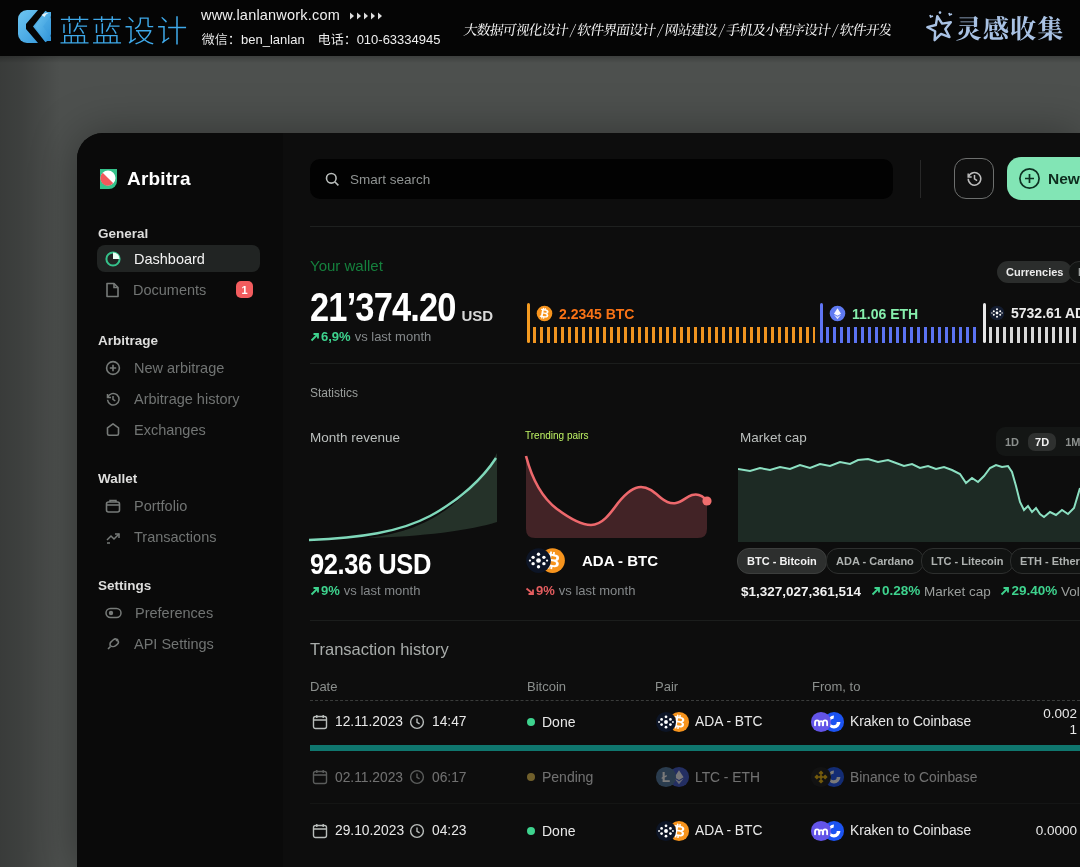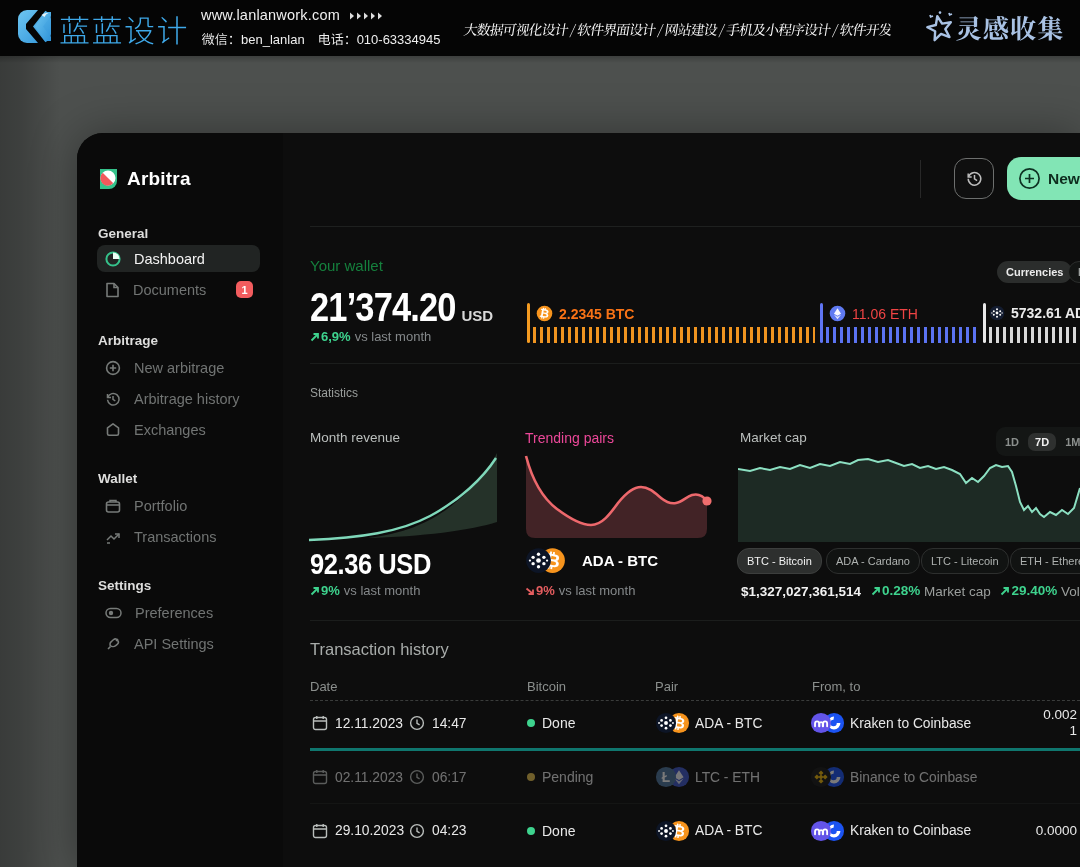--- a/index.html
+++ b/index.html
@@ -14,21 +14,21 @@
 .glabel{font-size:13.5px;font-weight:700;color:#dededd}
 .nav{font-size:14.5px;color:#717473;display:flex;align-items:center;gap:13px}
 .nav svg{flex:0 0 auto}
 .h-gray{color:#15803d;font-size:15px}
 .small-gray{color:#85898b;font-size:13px}
 .grn{color:#3ed38e;font-weight:700}
 .red{color:#e45d5f;font-weight:700}
 .bars{height:16px}
 .pill{display:inline-flex;align-items:center;border-radius:12px;font-size:11px;font-weight:700;padding:0 9px;height:22px}
 .cpill{position:absolute;top:415px;height:24px;border-radius:12px;display:flex;align-items:center;
-padding:12px 9px;font-size:11px;font-weight:400;color:#aeb2b0;border:1px solid #2d2f2e;background:#111312;white-space:nowrap}
+padding:12px 9px;font-size:11px;font-weight:700;color:#aeb2b0;border:1px solid #2d2f2e;background:#111312;white-space:nowrap}
 .cpill.on{background:#2d2f2e;color:#f2f2f2;border-color:#3c3e3d}
 .trow{position:absolute;left:233px;right:0;height:53px}
 .cell{position:absolute;display:flex;align-items:center;gap:7px;font-size:13.8px;color:#e8e8e8;font-weight:500;top:50%;transform:translateY(-50%);white-space:nowrap}
 .dim{opacity:.45}
 .thead{font-size:13px;color:#8b8f8d}
 </style></head><body>
 
 <div class="hdr">
 <svg class="abs" style="left:18px;top:9px" width="35" height="35" viewBox="0 0 35 35">
 <defs>
@@ -224,20 +224,27 @@
 <div class="abs nav" style="left:28px;top:503px">
 <svg width="16" height="16" viewBox="0 0 16 16">
         <g stroke="#777b79" stroke-width="1.5" fill="none">
           <path d="M5,7 a4,4 0 0 0 4,4 l2,-0 a3,3 0 0 0 0,-6 l-2,0 a4,4 0 0 0 -4,2z" transform="rotate(-40 8 8)"></path>
           <path d="M3,13 l2.4,-2.4 M11,5 l2,-2"></path>
         </g>
       </svg>
 <span>API Settings</span>
     </div>
 
+<div class="abs" style="left:233px;top:26px;width:583px;height:40px;background:#020202;border-radius:10px;display:flex;align-items:center;padding-left:15px;gap:10px">
+<svg width="15" height="15" viewBox="0 0 15 15">
+        <circle cx="6.3" cy="6.3" r="4.8" fill="none" stroke="#b9bdbb" stroke-width="1.6"></circle>
+        <path d="M10,10 l3.4,3.4" stroke="#b9bdbb" stroke-width="1.6"></path>
+      </svg>
+<span style="color:#8f9392;font-size:13.5px">Smart search</span>
+</div>
 <div class="abs" style="left:843px;top:27px;width:1px;height:38px;background:#282828"></div>
 <div class="abs" style="left:877px;top:25px;width:40px;height:41px;border:1.5px solid #6d6f6e;border-radius:12px;background:#0f0f0f;display:flex;align-items:center;justify-content:center">
 <svg width="19" height="19" viewBox="0 0 19 19">
         <g stroke="#bdbdbd" stroke-width="1.5" fill="none">
           <path d="M3.2,4.5 v3.5 h3.5"></path>
           <path d="M3.6,7.6 a6.3,6.3 0 1 1 -0.4,2.2"></path>
           <path d="M9.5,6 v3.8 l2.6,1.8"></path>
         </g>
       </svg>
 </div>
@@ -278,21 +285,21 @@
     <div class="abs" style="left:752px;top:172px;display:flex;align-items:center;gap:6px">
       <span style="display:flex">
         <svg width="17" height="17" viewBox="0 0 24 24">
           <circle cx="12" cy="12" r="11" fill="#5f7af2"></circle>
           <g fill="#fff">
             <path d="M12,4.5 L17,12.2 12,15.2 7,12.2 Z" opacity=".95"></path>
             <path d="M12,16.6 L17,13.6 12,20 7,13.6 Z" opacity=".8"></path>
           </g>
         </svg>
       </span>
-      <span style="color:#ef4444;font-size:14px;font-weight:400;white-space:nowrap">11.06 ETH</span>
+      <span style="color:#86efac;font-size:14px;font-weight:700;white-space:nowrap">11.06 ETH</span>
     </div>
     <div class="abs bars" style="left:749px;top:194px;width:154px;background:repeating-linear-gradient(90deg,#5b73f2 0px,#5b73f2 3px,transparent 3px,transparent 7px)"></div>
     <div class="abs" style="left:906px;top:170px;width:3px;height:40px;border-radius:2px;background:#e8e8e8"></div>
     <div class="abs" style="left:912px;top:172px;display:flex;align-items:center;gap:6px">
       <span style="display:flex">
         <svg width="16" height="16" viewBox="0 0 24 24">
           <circle cx="12" cy="12" r="11" fill="#131c30"></circle>
           <g fill="#fff">
             <circle cx="12" cy="6.4" r="1.5"></circle>
             <circle cx="7.2" cy="9.2" r="1.5"></circle>
@@ -306,21 +313,21 @@
           </g>
         </svg>
       </span>
       <span style="color:#ececec;font-size:14px;font-weight:600;white-space:nowrap">5732.61 ADA</span>
     </div>
     <div class="abs bars" style="left:912px;top:194px;width:91px;background:repeating-linear-gradient(90deg,#d9d9d9 0px,#d9d9d9 3px,transparent 3px,transparent 7px)"></div>
 <div class="abs" style="left:233px;right:0;top:230px;height:1px;background:#1b1d1c"></div>
 
 <div class="abs" style="left:233px;top:253px;font-size:12px;color:#9b9f9d">Statistics</div>
 <div class="abs" style="left:233px;top:297px;font-size:13.5px;color:#bbbfbd">Month revenue</div>
-<div class="abs" style="left:448px;top:297px;font-size:14px;color:#ec4899">Trending pairs</div>
+<div class="abs" style="left:448px;top:297px;font-size:10px;color:#bef264">Trending pairs</div>
 <div class="abs" style="left:663px;top:297px;font-size:13.5px;color:#bbbfbd">Market cap</div>
 
 <div class="abs" style="left:919px;top:294px;height:29px;border-radius:9px;background:#141615;display:flex;align-items:center;padding:2px;gap:2px">
 <span style="font-size:11px;font-weight:700;color:#8b8f8d;padding:3px 7px">1D</span>
 <span style="font-size:11px;font-weight:700;color:#f0f0f0;background:#2e302f;border-radius:7px;padding:3px 7px">7D</span>
 <span style="font-size:11px;font-weight:700;color:#8b8f8d;padding:3px 7px">1M</span>
 </div>
 
 <svg class="abs" style="left:228px;top:317px" width="195" height="96" viewBox="0 0 195 96">
 <path d="M 62,88 C 110,83 140,64 162,42 C 177,27 187,13 192,3 L 192,72 C 168,80 115,87 62,88 Z" fill="#253229"></path>
@@ -388,21 +395,21 @@
         </svg>29.40%</span> <span style="color:#9b9f9d">Volume (24h)</span>
 </div>
 <div class="abs" style="left:233px;right:0;top:487px;height:1px;background:#1b1d1c"></div>
 
 <div class="abs" style="left:233px;top:507px;font-size:16.5px;color:#a8acaa">Transaction history</div>
 <div class="abs thead" style="left:233px;top:546px">Date</div>
 <div class="abs thead" style="left:450px;top:546px">Bitcoin</div>
 <div class="abs thead" style="left:578px;top:546px">Pair</div>
 <div class="abs thead" style="left:735px;top:546px">From, to</div>
 <div class="abs" style="left:233px;right:0;top:567px;border-top:1px dashed #3a3c3b"></div>
-<div class="trow" style="top:565px;border-bottom:3px solid #0f766e;">
+<div class="trow" style="top:565px;border-bottom:6px solid #0f766e;">
 <div class="cell" style="left:2px">
         <svg width="16" height="16" viewBox="0 0 16 16">
           <g stroke="#b9bdbb" stroke-width="1.4" fill="none">
             <rect x="1.5" y="2.5" width="13" height="12" rx="2"></rect>
             <path d="M1.5,6 h13 M4.8,1 v3 M11.2,1 v3"></path>
           </g>
         </svg>
         <span>12.11.2023</span>
       </div>
 <div class="cell" style="left:99px">

